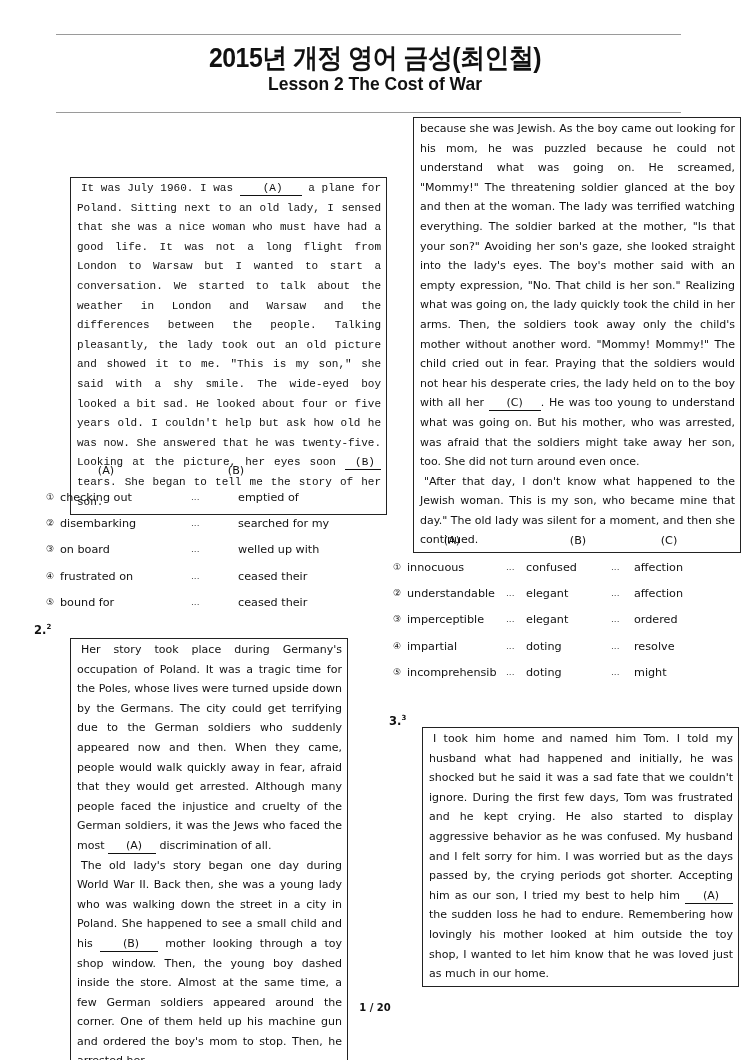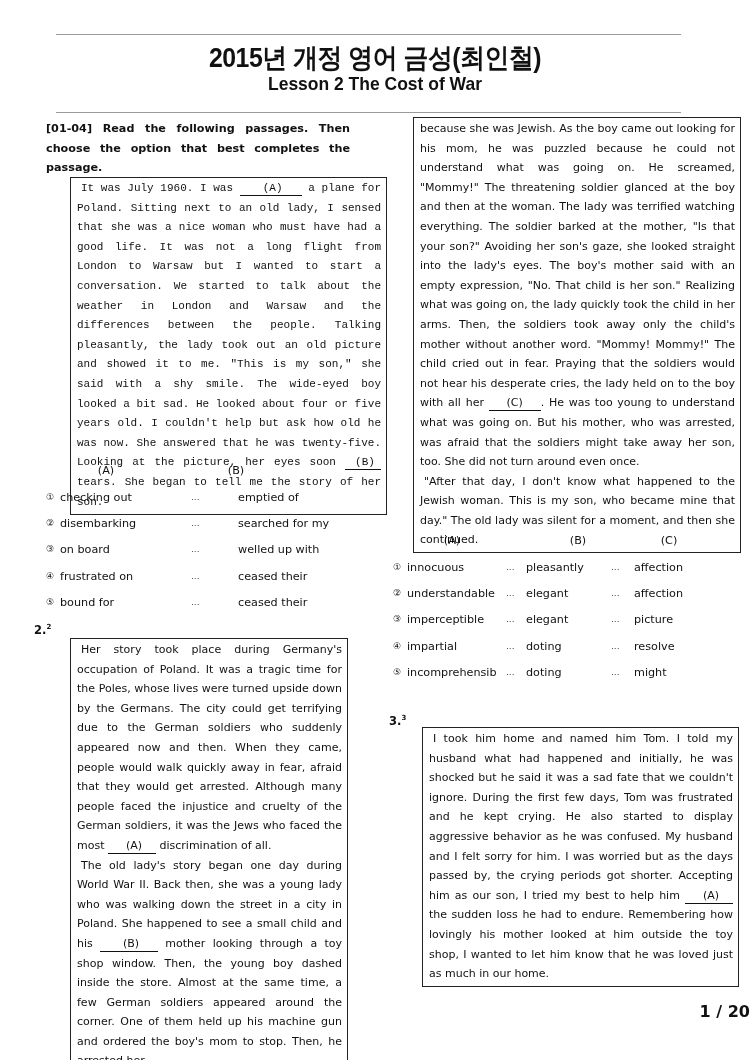--- a/index.html
+++ b/index.html
@@ -17,32 +17,31 @@
   .qnum { font-weight: bold; font-size: 11.5px; }
   .qnum sup { font-size: 7px; vertical-align: 5px; }
   .passage { border: 1px solid #222; padding: 1px 5px 2px 6px; text-align: justify; font-size: 11px; line-height: 19.6px; margin-left: 32px; }
   .passage p { text-indent: 4px; }
   .blank { display: inline-block; border-bottom: 1px solid #111; text-align: center; line-height: 14px; }
   .opts { font-size: 11.2px; }
   .opt-head, .opt-row { display: flex; height: 26.3px; align-items: center; }
   .opt-head span { text-align: center; }
   .num { width: 14px; font-size: 9px; }
   .dots { text-align: left; font-size: 9px; color: #444; }
-  .footer { position: absolute; top: 1002px; left: 0; width: 750px; text-align: right; font-weight: bold; font-size: 16px; }
+  .footer { position: absolute; top: 1002px; left: 0; width: 750px; text-align: center; font-weight: bold; font-size: 10px; }
 </style>
 </head>
 <body>
 
 <div class="rule top"></div>
 <div class="title">2015년 개정 영어 금성(최인철)</div>
 <div class="subtitle">Lesson 2 The Cost of War</div>
 <div class="rule bottom"></div>
 
 <div class="col" style="left:46px; top:119px; width:304px;">
-  <div class="instr">[01-04] Read the following passages. Then choose the option that best completes the passage.</div>
 </div>
 
 <div class="col passage" style="left:38px; top:177px; width:317px;font-family:Liberation Mono, monospace;">
   <p>
     <span>It was July 1960. I was </span><span class="blank" style="width:62px">(A)</span><span> a plane for Poland. Sitting next to an old lady, I sensed that she was a nice woman who must have had a good life. It was not a long flight from London to Warsaw but I wanted to start a conversation. We started to talk about the weather in London and Warsaw and the differences between the people. Talking pleasantly, the lady took out an old picture and showed it to me. "This is my son," she said with a shy smile. The wide-eyed boy looked a bit sad. He looked about four or five years old. I couldn't help but ask how old he was now. She answered that he was twenty-five. Looking at the picture, her eyes soon </span><span class="blank" style="width:36px">(B)</span><span> tears. She began to tell me the story of her son.</span>
   </p>
 </div>
 
 <div class="col opts" style="left:46px; top:458px; width:310px;">
   <div class="opt-head">
@@ -104,39 +103,39 @@
 <div class="col opts" style="left:393px; top:528px; width:320px;">
   <div class="opt-head">
     <span style="width:118px">(A)</span>
     <span style="width:102px; margin-left:16px">(B)</span>
     <span style="width:80px; margin-left:0">(C)</span>
   </div>
   <div class="opt-row">
       <span class="num">①</span>
       <span style="width:99px">innocuous</span>
       <span class="dots" style="width:20px">...</span>
-      <span style="width:85px">pleasantly</span>
+      <span style="width:85px">confused</span>
       <span class="dots" style="width:23px">...</span>
       <span>affection</span>
     </div>
   <div class="opt-row">
       <span class="num">②</span>
       <span style="width:99px">understandable</span>
       <span class="dots" style="width:20px">...</span>
       <span style="width:85px">elegant</span>
       <span class="dots" style="width:23px">...</span>
       <span>affection</span>
     </div>
   <div class="opt-row">
       <span class="num">③</span>
       <span style="width:99px">imperceptible</span>
       <span class="dots" style="width:20px">...</span>
       <span style="width:85px">elegant</span>
       <span class="dots" style="width:23px">...</span>
-      <span>picture</span>
+      <span>ordered</span>
     </div>
   <div class="opt-row">
       <span class="num">④</span>
       <span style="width:99px">impartial</span>
       <span class="dots" style="width:20px">...</span>
       <span style="width:85px">doting</span>
       <span class="dots" style="width:23px">...</span>
       <span>resolve</span>
     </div>
   <div class="opt-row">

